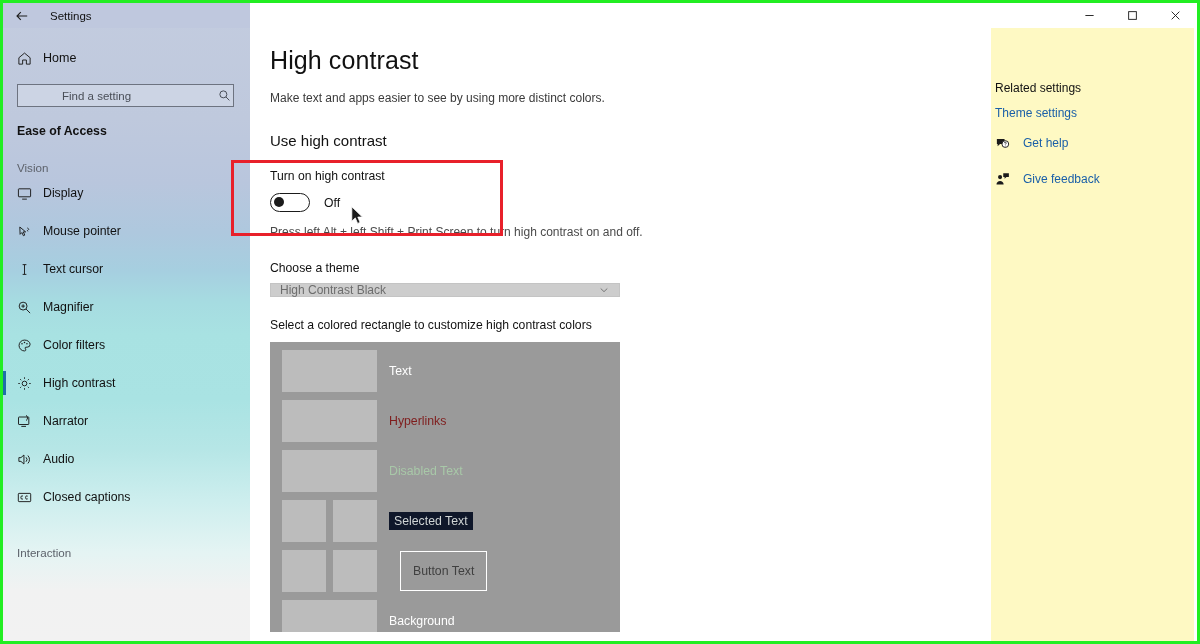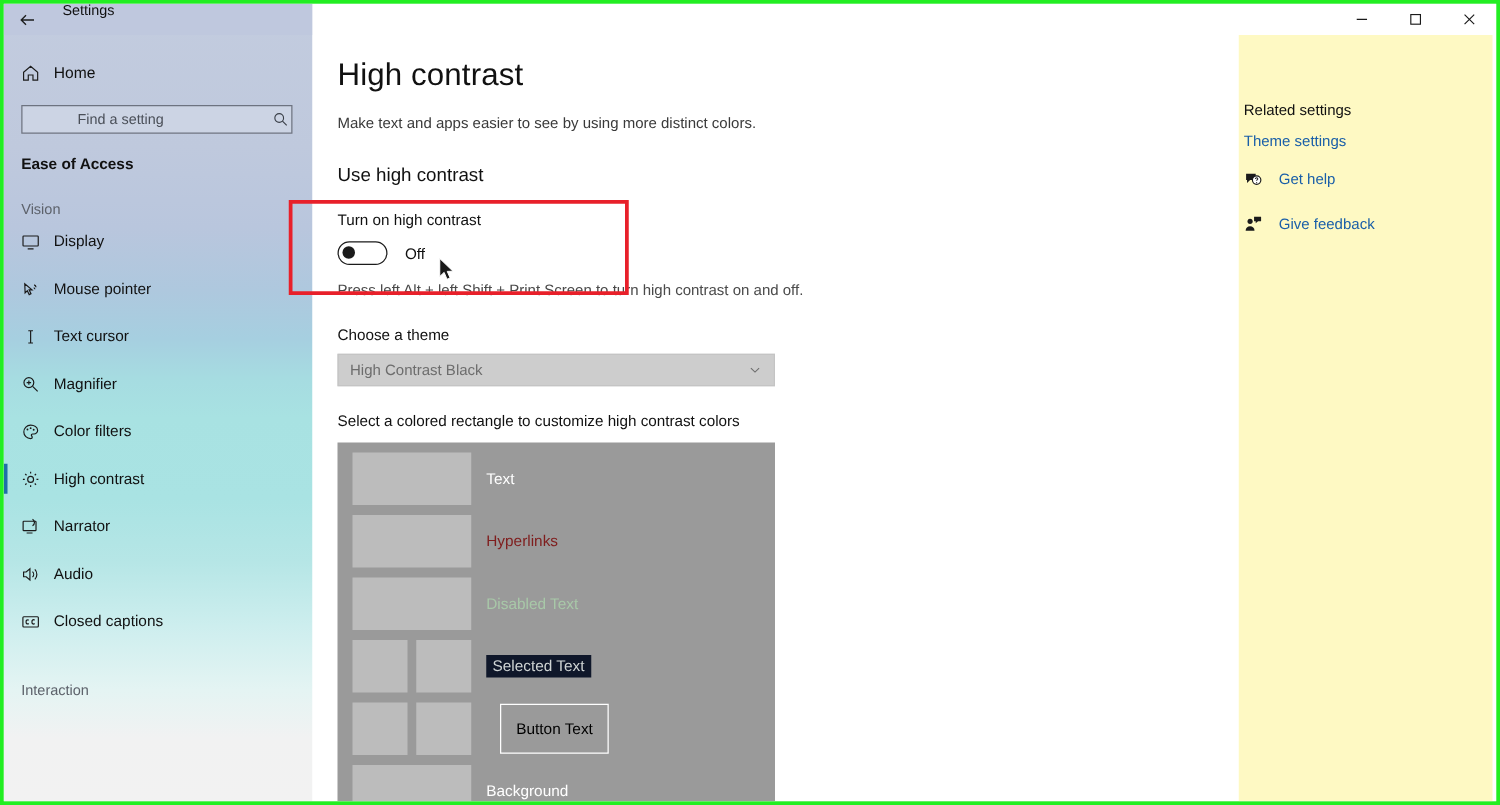--- a/index.html
+++ b/index.html
@@ -18,21 +18,21 @@
   }
 
   
   .titlebar {
     position: absolute; top: 0; left: 0; right: 0; height: 25px;
     display: flex; align-items: center;
     z-index: 30;
   }
   .tb-left {
     width: 247px; height: 25px;
-    display: flex; 
+    display: flex; align-items: center;
     background: #bfc8de;
   }
   .tb-back {
     width: 38px; height: 25px;
     display: flex; align-items: center; justify-content: center;
     color: #1d1d1d; font-size: 14px; line-height: 1;
   }
   .tb-title {
     font-size: 11.5px; color: #111; padding-left: 9px;
   }
@@ -156,21 +156,21 @@
   .hint {
     font-size: 12px; color: #4a4a4a;
     padding: 13px 0 0 20px;
   }
   .choose-label {
     font-size: 12.2px; color: #111;
     padding: 22px 0 0 20px;
   }
   .dropdown {
     margin: 8px 0 0 20px;
-    width: 350px; height: 26px;
+    width: 350px; height: 14px;
     background: #cdcdcd; border: 1px solid #c4c4c4;
     display: flex; align-items: center; justify-content: space-between;
     padding: 0 9px;
   }
   .dropdown .dval { font-size: 12px; color: #6d6d6d; }
   .dropdown .chev { color: #6d6d6d; display:flex; align-items:center; }
   .select-label {
     font-size: 12.2px; color: #111;
     padding: 21px 0 0 20px;
   }
@@ -195,21 +195,21 @@
     margin-left: 12px; font-size: 12.3px;
   }
   .ptext.text { color: #ffffff; }
   .ptext.link { color: #7f1d1d; }
   .ptext.disabled { color: #a8c8a8; }
   .ptext.selected {
     color: #cfd4d4; background: #0f172a;
     padding: 2px 5px;
   }
   .ptext.button {
-    color: #000000; border: 1.6px solid #ffffff;
+    color: #404040; border: 1.6px solid #ffffff;
     padding: 12px 12px;
     margin-left: 23px;
   }
   .ptext.background { color: #ffffff; }
 
   
   .related {
     position: absolute; top: 25px; right: 3px;
     width: 203px; height: 613px;
     background: #fef9c3;

